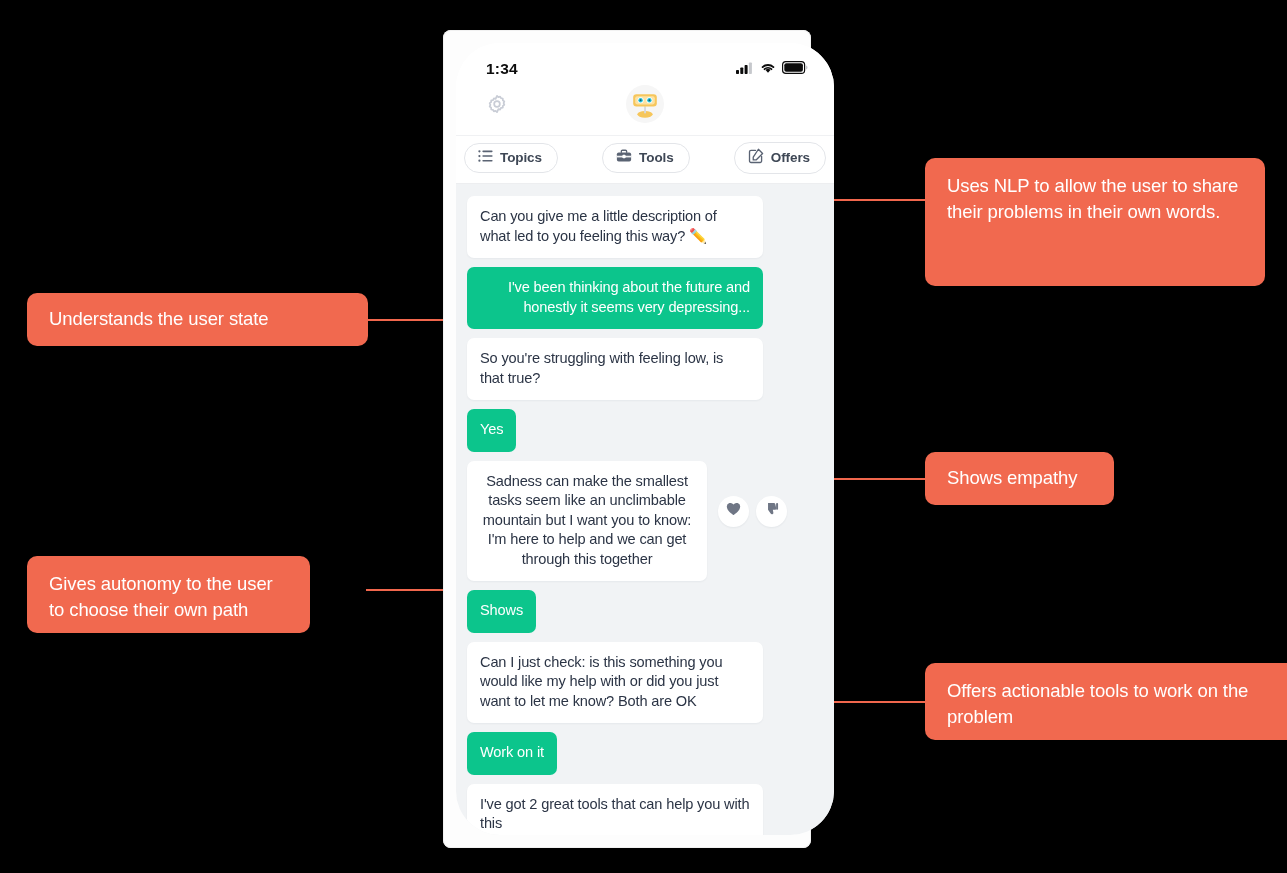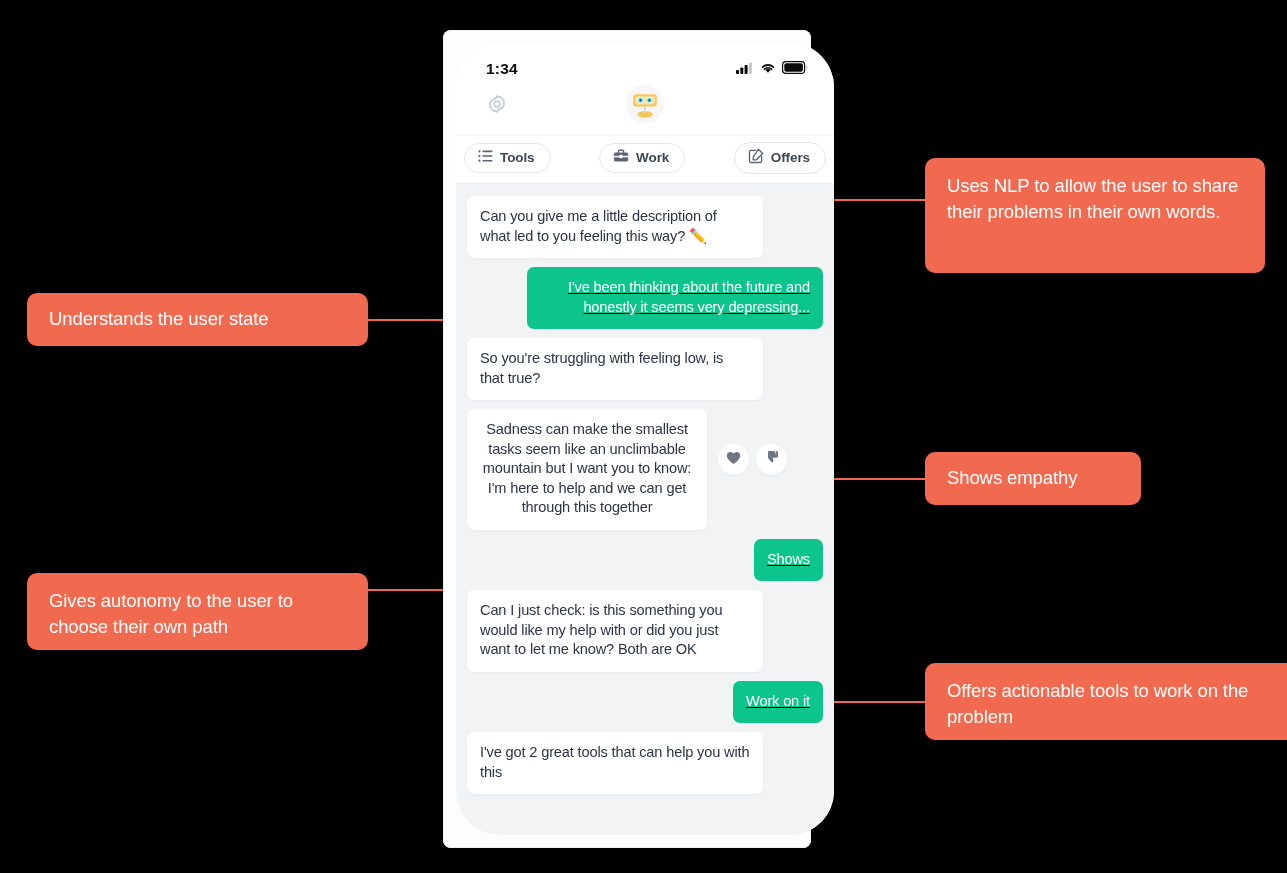--- a/index.html
+++ b/index.html
@@ -106,21 +106,21 @@
   
   #chat {
     background: #F1F3F5;
     height: 676px;
     padding: 12px 11px 0 11px;
     display: flex; flex-direction: column;
     gap: 9px;
   }
   .row { display: flex; align-items: flex-start; }
   .row.left  { justify-content: flex-start; }
-  .row.right { justify-content: flex-end; text-decoration: underline; }
+  .row.right { justify-content: flex-start; }
 
   .bubble {
     font-size: 14.6px;
     line-height: 19.5px;
     letter-spacing: -0.15px;
     padding: 11px 13px 12px 13px;
     border-radius: 7px;
   }
   .bubble.bot {
     background: #FFFFFF;
@@ -147,33 +147,33 @@
 <body>
 
 <div id="stage">
 
   <div class="connector" style="left:776px; top:199px; width:152px;"></div>
   <div class="connector" style="left:366px; top:319px; width:136px;"></div>
   <div class="connector" style="left:718px; top:478px; width:210px;"></div>
   <div class="connector" style="left:366px; top:589px; width:152px;"></div>
   <div class="connector" style="left:786px; top:701px; width:142px;"></div>
 
-  <div class="callout" style="left:925px; top:158px; width:340px; height:115px;">
+  <div class="callout" style="left:925px; top:158px; width:340px; height:128px;">
     <span>Uses NLP to allow the user to share their problems in their own words.</span>
   </div>
 
   <div class="callout" style="left:27px; top:293px; width:341px; height:53px; padding-top:13px;">
     <span>Understands the user state</span>
   </div>
 
-  <div class="callout" style="left:925px; top:452px; width:216px; height:53px; padding-top:13px;">
+  <div class="callout" style="left:925px; top:452px; width:189px; height:53px; padding-top:13px;">
     <span>Shows empathy</span>
   </div>
 
-  <div class="callout" style="left:27px; top:573px; width:341px; height:77px;">
+  <div class="callout" style="left:27px; top:556px; width:283px; height:77px;">
     <span>Gives autonomy to the user to choose their own path</span>
   </div>
 
   <div class="callout" style="left:925px; top:663px; width:372px; height:77px;">
     <span>Offers actionable tools to work on the problem</span>
   </div>
 
   <div id="phone">
     <div id="screen">
 
@@ -243,32 +243,32 @@
           <span>
             <svg width="15" height="14" viewBox="0 0 16 14">
               <circle cx="1.5" cy="2" r="1.2" fill="#5A6373"></circle>
               <circle cx="1.5" cy="7" r="1.2" fill="#5A6373"></circle>
               <circle cx="1.5" cy="12" r="1.2" fill="#5A6373"></circle>
               <rect x="4.6" y="1.2" width="11" height="1.7" rx="0.85" fill="#5A6373"></rect>
               <rect x="4.6" y="6.2" width="11" height="1.7" rx="0.85" fill="#5A6373"></rect>
               <rect x="4.6" y="11.2" width="11" height="1.7" rx="0.85" fill="#5A6373"></rect>
             </svg>
           </span>
-          <span>Tools</span>
+          <span>Topics</span>
         </div>
         <div class="tab">
           <span>
             <svg width="16" height="14" viewBox="0 0 18 15">
               <path d="M6 3.4 V2.4 a1.4 1.4 0 0 1 1.4-1.4 h3.2 A1.4 1.4 0 0 1 12 2.4 v1" stroke="#5A6373" stroke-width="1.5" fill="none" stroke-linecap="round"></path>
               <rect x="1" y="3.6" width="16" height="10.2" rx="2" fill="#5A6373"></rect>
               <rect x="1" y="7.2" width="16" height="1.9" fill="#FFFFFF" opacity="0.9"></rect>
               <rect x="7.2" y="6.2" width="3.6" height="3.9" rx="0.9" fill="#FFFFFF"></rect>
             </svg>
           </span>
-          <span>Work</span>
+          <span>Tools</span>
         </div>
         <div class="tab">
           <span>
             <svg width="16" height="16" viewBox="0 0 18 18" fill="none" stroke="#5A6373" stroke-width="1.5" stroke-linecap="round" stroke-linejoin="round">
               <path d="M15.3 9.6 V14.6 a1.7 1.7 0 0 1-1.7 1.7 H3.4 A1.7 1.7 0 0 1 1.7 14.6 V4.4 a1.7 1.7 0 0 1 1.7-1.7 h5"></path>
               <path d="M11.7 1.4 L16.4 6.1 L9.1 13.4 H5.9 V10.2 Z" fill="none"></path>
             </svg>
           </span>
           <span>Offers</span>
         </div>
@@ -281,20 +281,23 @@
         </div>
 
         <div class="row right">
           <div class="bubble user w-wide">I've been thinking about the future and honestly it seems very depressing...</div>
         </div>
 
         <div class="row left">
           <div class="bubble bot w-wide">So you're struggling with feeling low, is that true?</div>
         </div>
 
+        <div class="row right">
+          <div class="bubble user w-narrow">Yes</div>
+        </div>
 
         <div class="row left">
           <div class="bubble bot w-narrow">Sadness can make the smallest tasks seem like an unclimbable mountain but I want you to know: I'm here to help and we can get through this together</div>
           <div class="reactions">
             <div class="reaction">
               <span>
                 <svg width="15" height="14" viewBox="0 0 16 15">
                   <path d="M8 14 C8 14 .8 9.6 .8 4.9 A4 4 0 0 1 8 2.6 A4 4 0 0 1 15.2 4.9 C15.2 9.6 8 14 8 14 Z" fill="#6F7685"></path>
                 </svg>
               </span>

